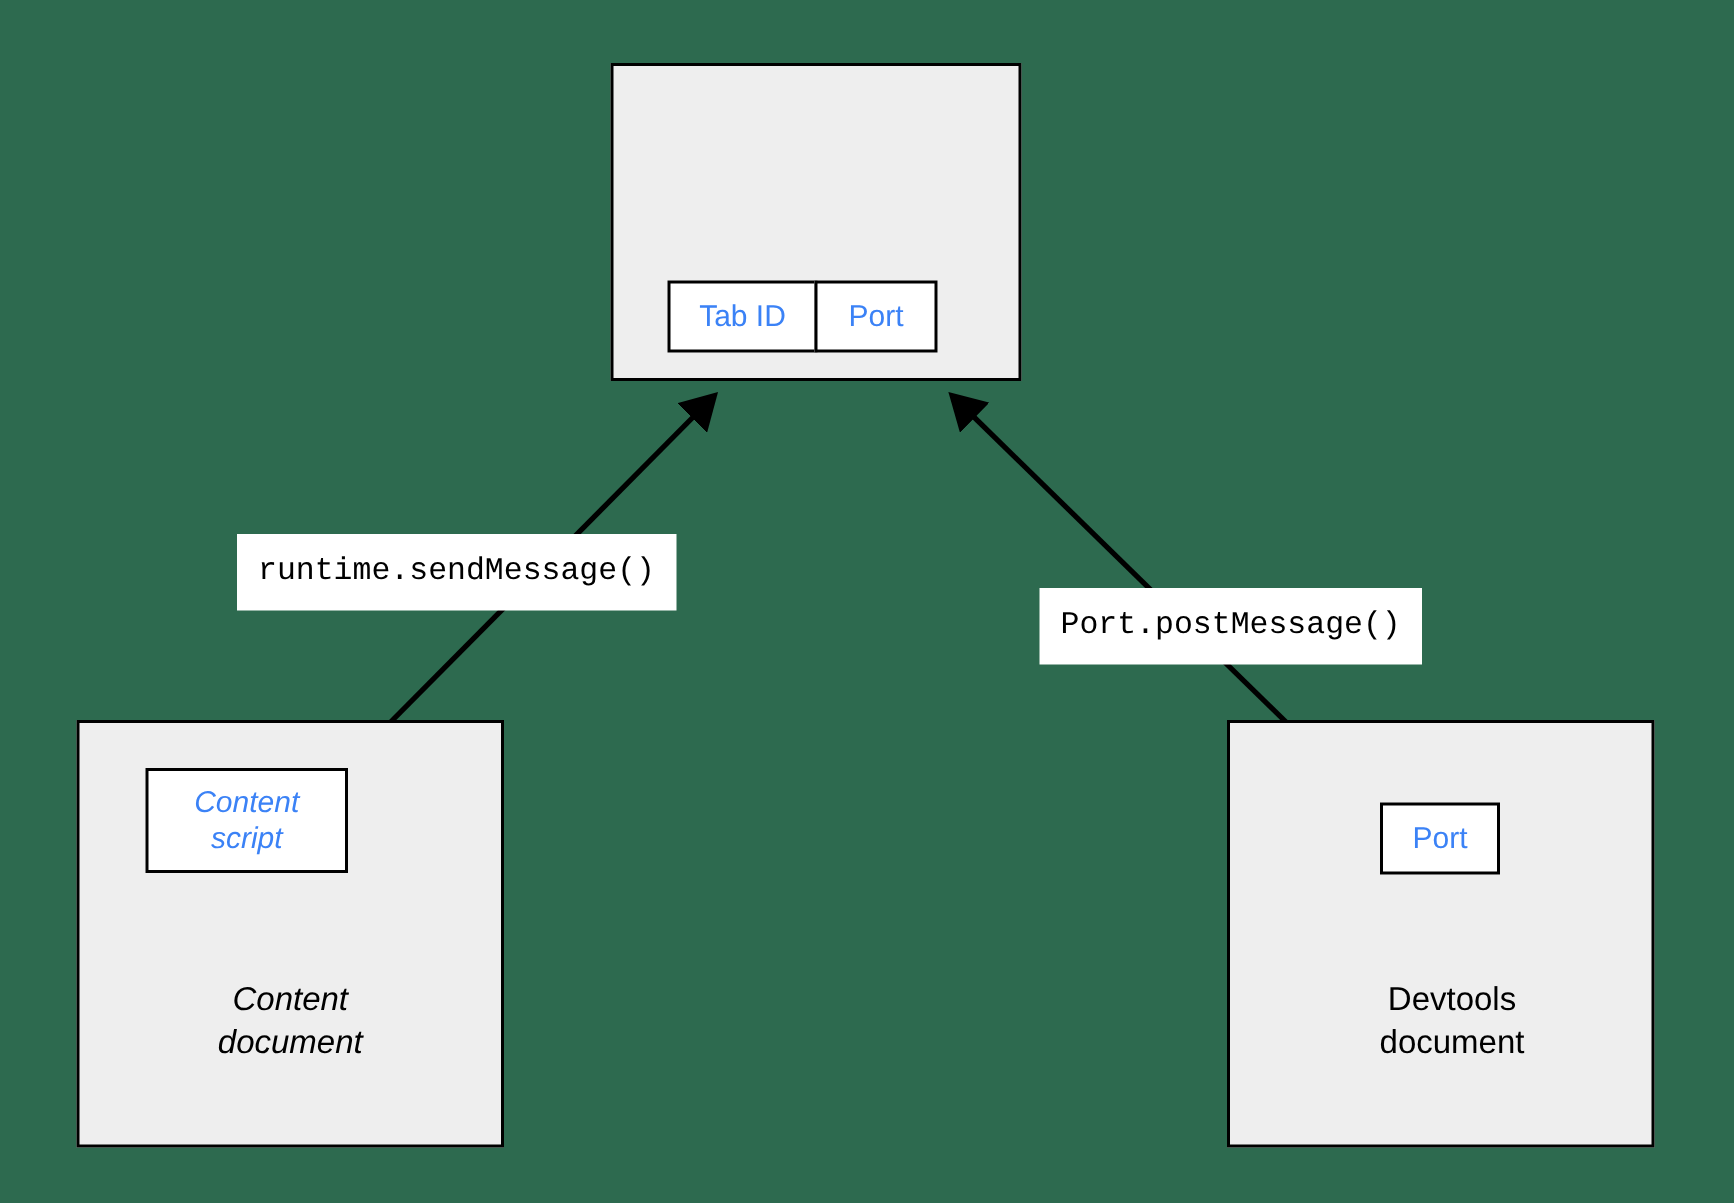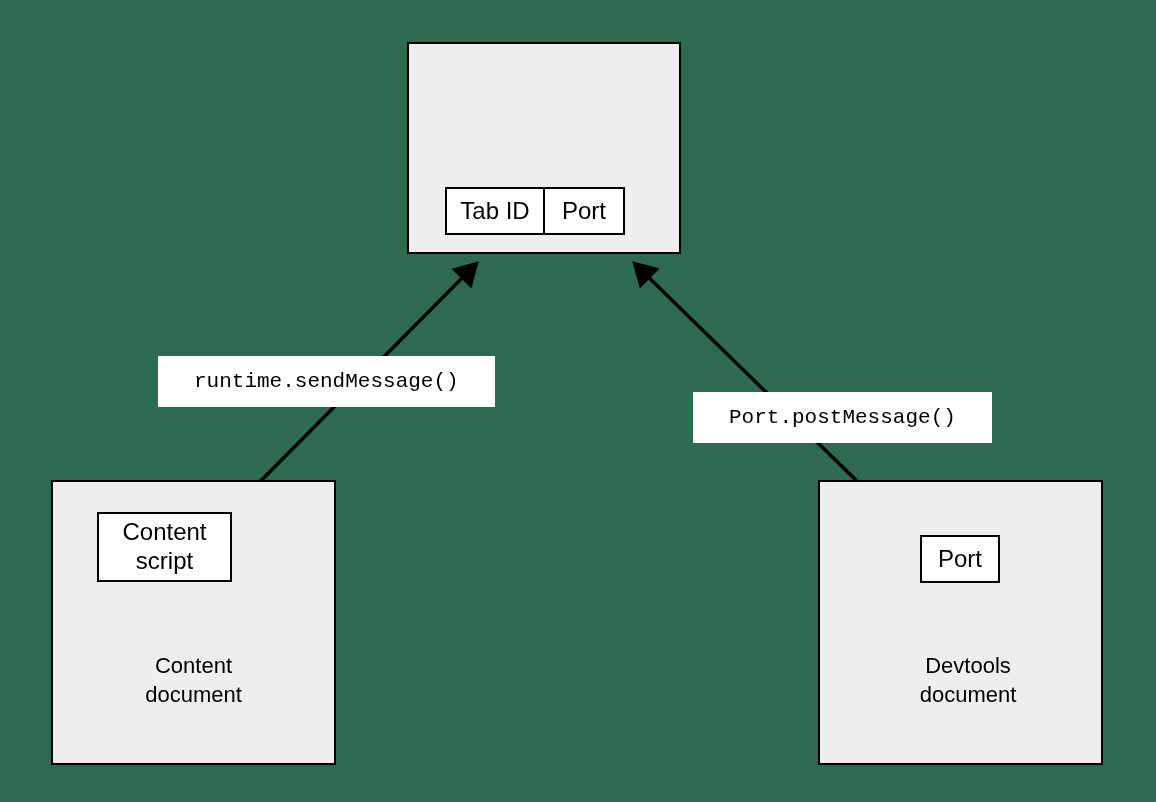--- a/index.html
+++ b/index.html
@@ -28,32 +28,32 @@
       justify-content: center;
       text-align: center;
     }
     .box-title {
       text-align: center;
       font-size: 22px;
       line-height: 1.3;
       color: #000000;
     }
     .inner-text {
-      font-size: 24px;
-      color: #000000;
+      font-size: 20px;
+      color: #3b82f6;
       text-align: center;
       line-height: 1.2;
     }
     .edge-label {
       position: absolute;
       background-color: #ffffff;
       font-family: 'Courier New', Courier, monospace;
       font-size: 21px;
       color: #000000;
-      padding: 14px 36px;
+      padding: 14px 14px;
       text-align: center;
     }
     .arrow-svg {
       position: absolute;
       top: 0;
       left: 0;
       width: 1156px;
       height: 802px;
       pointer-events: none;
     }
@@ -83,20 +83,21 @@
       width: 82px;
       height: 48px;
     }
 
     
     #content-box {
       left: 51px;
       top: 480px;
       width: 285px;
       height: 285px;
+      font-style: italic;
     }
     #content-title {
       position: absolute;
       top: 170px;
       left: 0;
       right: 0;
     }
     #content-script-cell {
       left: 44px;
       top: 30px;

